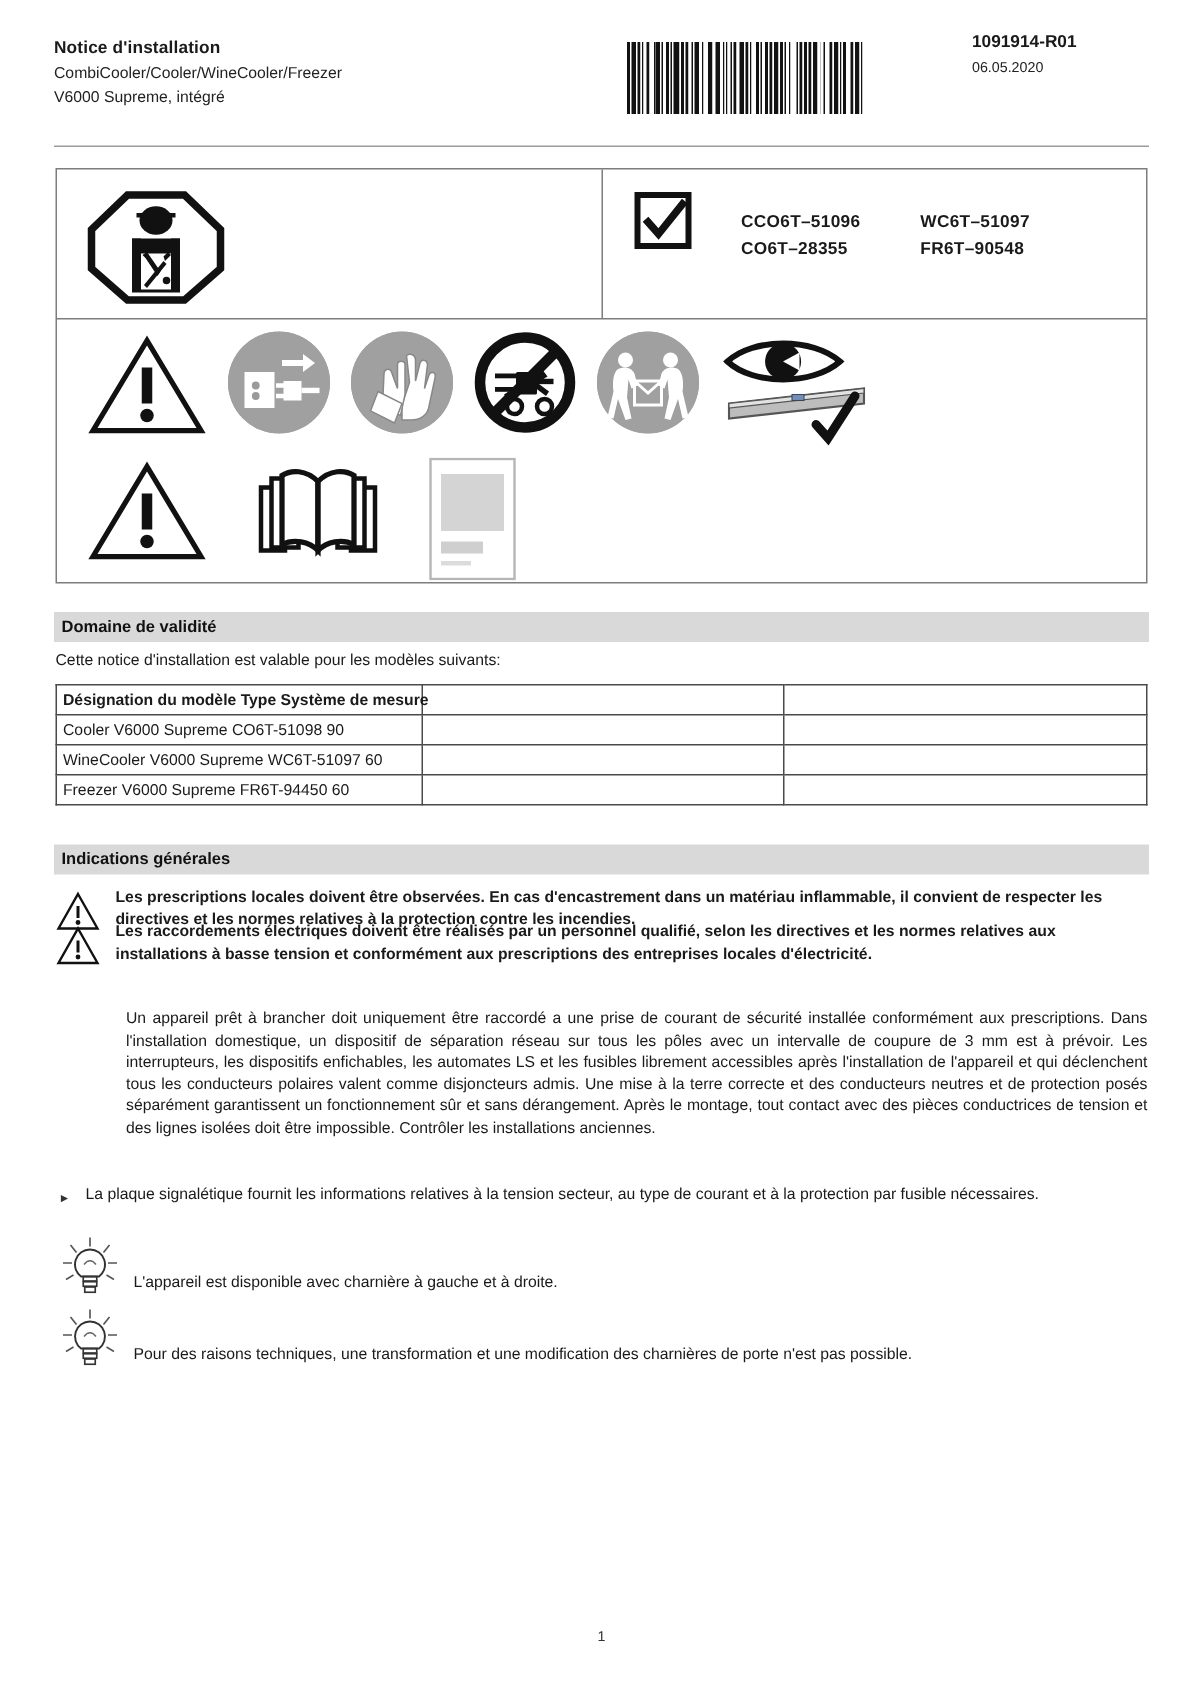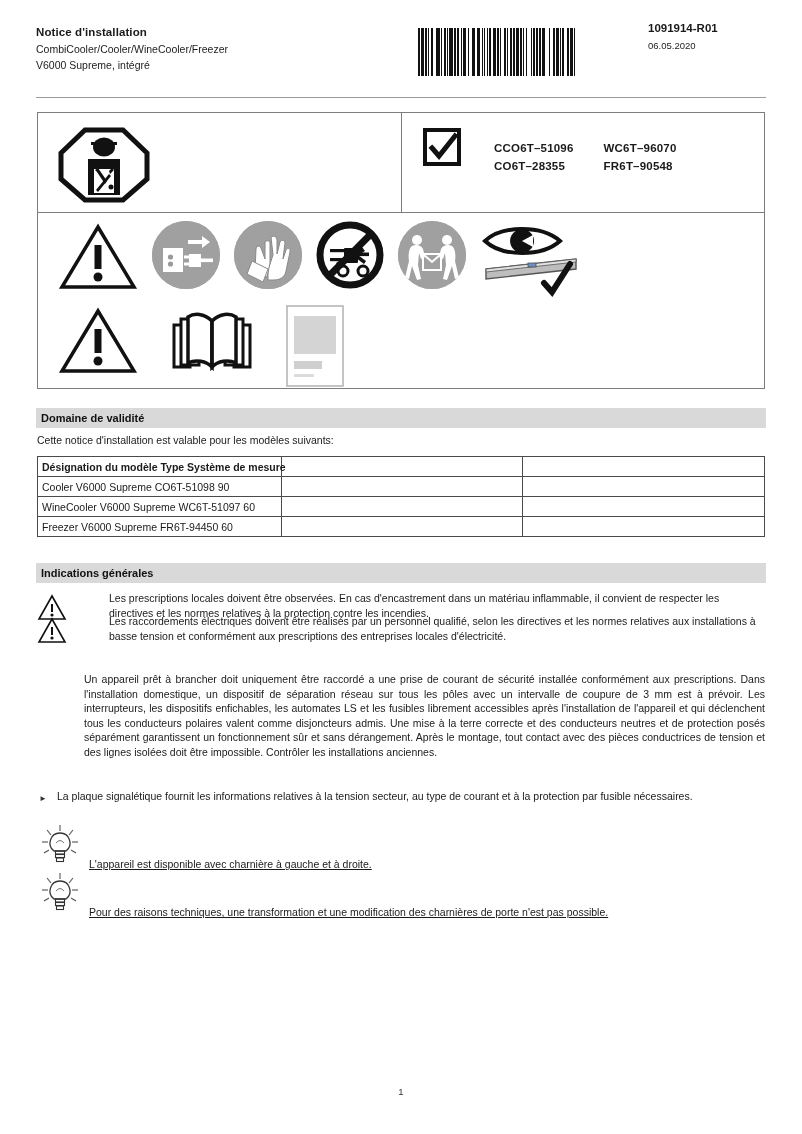--- a/index.html
+++ b/index.html
@@ -50,21 +50,21 @@
   .picto-row1 { position:absolute; left:0; top:0; width:100%; height:100px;
                 border-bottom: 1px solid #7d7d7d; }
   .picto-row1 .cell-left { position:absolute; left:0; top:0; width:364px; height:100%;
                 border-right: 1px solid #7d7d7d; }
   .picto-row1 .cell-right { position:absolute; left:364px; top:0; right:0; height:100%; }
   .picto-row2 { position:absolute; left:0; top:100px; width:100%; height:176px; }
 
   .box-mark { position:absolute; left: 20px; top: 14px; }
   .models {
     position:absolute; left: 92px; top: 26px;
-    display:flex; gap: 30px;
+    display:flex; gap: 40px;
   }
   .model-col { font-size: 11.5px; font-weight: bold; line-height: 18px; letter-spacing:.2px; }
 
   .icon-strip { position:absolute; display:flex; align-items:flex-start; }
   .icon-strip.r1 { left: 20px; top: 8px; gap: 14px; }
   .icon-strip.r2 { left: 20px; top: 92px; gap: 30px; }
 
   .circ { width:68px; height:68px; border-radius:50%; background:#a0a0a0;
           position:relative; }
 
@@ -99,35 +99,35 @@
   .ovf { position:relative; }
   .ovf > span { position:absolute; left:4px; top:50%; transform:translateY(-50%);
                 white-space:nowrap; }
 
   
   .warn {
     position:absolute; left:37px; width:729px;
     display:flex; align-items:flex-start; gap:0;
   }
   .warn .tri { width:40px; flex:0 0 40px; padding-top:3px; }
-  .warn .txt { font-size:10.5px; font-weight:normal; line-height:14.5px;margin-left:32px; }
+  .warn .txt { font-size:10.5px; font-weight:bold; line-height:14.5px; }
 
   .para {
     position:absolute; left:84px; width:681px;
     font-size:10.5px; line-height:14.6px; text-align: justify;
   }
 
   .bullet {
     position:absolute; left:37px; width:729px; display:flex; gap:0;
     font-size:10.5px; line-height:14.6px;
   }
   .bullet .bt { flex:0 0 20px; padding-left:2px; font-size:8px; padding-top:3px; color:#333; }
   .bullet .btxt { width: 700px; }
 
-  .tip { position:absolute; left:37px; width:729px; display:flex; align-items:flex-end;text-decoration:underline; }
+  .tip { position:absolute; left:37px; width:729px; display:flex; align-items:center; }
   .tip .bulb { flex:0 0 52px; }
   .tip .ttxt { font-size:10.5px; line-height:14.6px; padding-top:16px; }
 
   .pagenum {
     position:absolute; left:0; top:1086px; width:802px; text-align:center;
     font-size:9.5px; color:#333;
   }
 </style>
 </head>
 <body>
@@ -272,21 +272,21 @@
             <rect x="3" y="3" width="34" height="34" fill="#fff" stroke="#111" stroke-width="4"></rect>
             <path d="M10 21 l7 8 l16 -20" fill="none" stroke="#111" stroke-width="5" stroke-linecap="square"></path>
           </svg>
         </div>
         <div class="models">
           <div class="model-col">
             <div>CCO6T–51096</div>
             <div>CO6T–28355</div>
           </div>
           <div class="model-col">
-            <div>WC6T–96070</div>
+            <div>WC6T–51097</div>
             <div>FR6T–90548</div>
           </div>
         </div>
       </div>
     </div>
 
     <div class="picto-row2">
 
       <div class="icon-strip r1">
 

